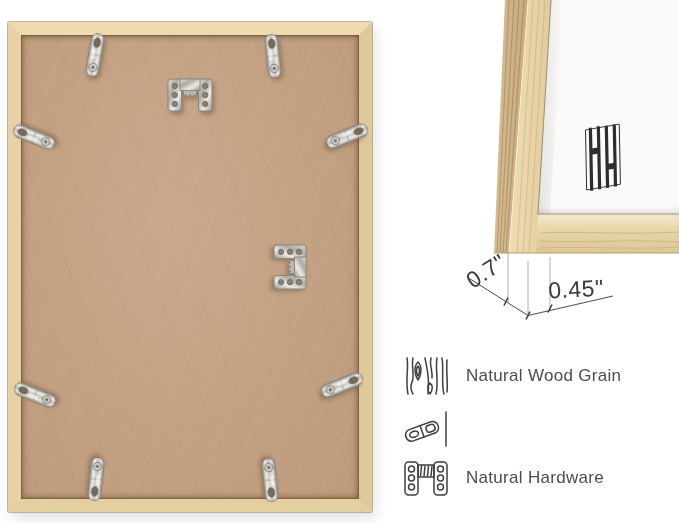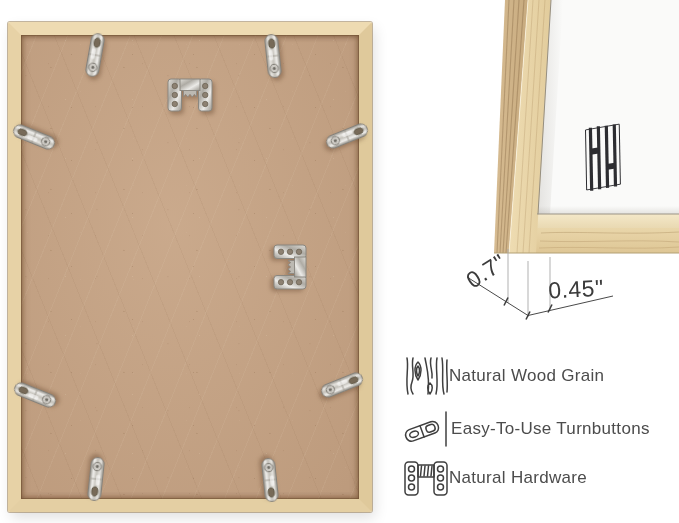--- a/index.html
+++ b/index.html
@@ -38,21 +38,21 @@
       inset 3px 0 6px rgba(90,55,25,.22),
       inset -3px 0 6px rgba(90,55,25,.22);
   }
   .hw{position:absolute;overflow:visible;filter:drop-shadow(2px 3px 2px rgba(80,50,25,.35));}
   .tb{width:18px;height:46px;}
   .hang{width:46px;height:36px;}
   
   .corner-panel{position:absolute;left:430px;top:0;width:249px;height:330px;}
   .dim-text{font-family:"Liberation Sans",sans-serif;font-size:23px;fill:#3b3b3b;letter-spacing:.5px;}
   
-  .feature-row{position:absolute;left:403px;height:46px;display:flex;align-items:center;}
+  .feature-row{position:absolute;left:403px;height:46px;display:flex;align-items:center;gap:17px;}
   .f-icon{flex:0 0 auto;display:block;}
   .f-icon path,.f-icon rect,.f-icon ellipse,.f-icon circle,.f-icon line{
     fill:none;stroke:#3f3f3f;stroke-width:1.5;stroke-linecap:round;stroke-linejoin:round;}
   .f-label{font-size:17px;color:#4c4c4c;letter-spacing:.3px;white-space:nowrap;}
 </style>
 </head>
 <body>
 
 <div class="stage">
 
@@ -244,21 +244,20 @@
     <div class="feature-row" style="top:406px">
       <svg class="f-icon" width="48" height="40" viewBox="0 0 48 40">
         <g transform="rotate(-20 20 22)">
           <rect x="2" y="16" width="34" height="12" rx="5.5"></rect>
           <line x1="19" y1="16" x2="19" y2="28"></line>
           <ellipse cx="10.5" cy="22" rx="4.5" ry="3"></ellipse>
           <rect x="23.5" y="18.5" width="9" height="7" rx="3"></rect>
         </g>
         <line x1="43" y1="3" x2="43" y2="37"></line>
       </svg>
-      <span class="f-label">Easy-To-Use Turnbuttons</span>
     </div>
 
     <div class="feature-row" style="top:455px">
       <svg class="f-icon" width="46" height="42" viewBox="0 0 46 42">
         <rect x="2" y="5" width="13" height="33" rx="3.5"></rect>
         <rect x="31" y="5" width="13" height="33" rx="3.5"></rect>
         <rect x="15" y="8" width="16" height="12"></rect>
         <g stroke-width="1">
           <line x1="18.5" y1="9" x2="17.5" y2="19"></line>
           <line x1="22" y1="9" x2="21" y2="19"></line>

